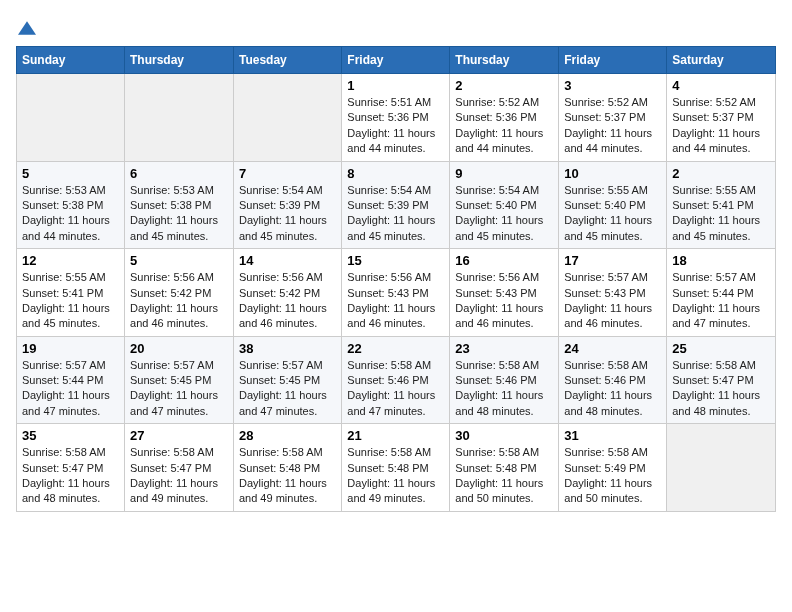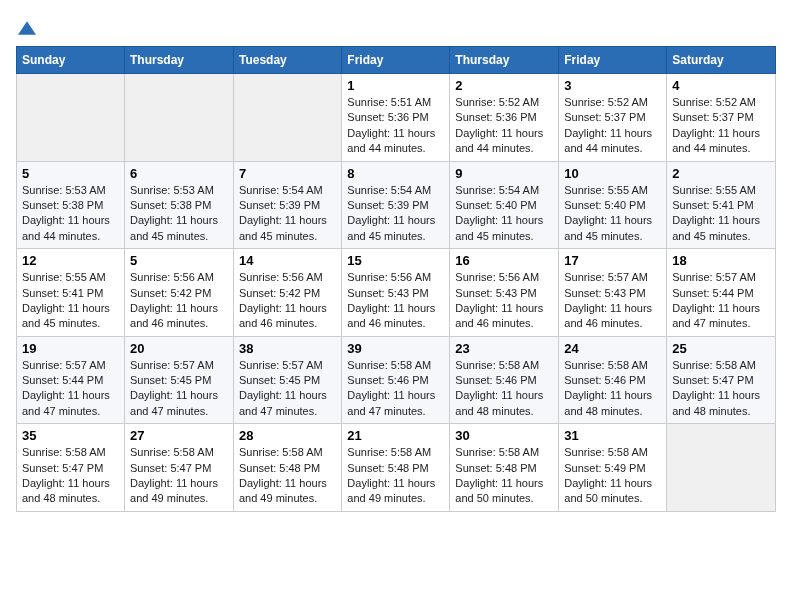--- a/index.html
+++ b/index.html
@@ -210,21 +210,21 @@
         </td>
         <td>
           <span class="day-num">20</span>
           <div class="day-detail">Sunrise: 5:57 AM<br>Sunset: 5:45 PM<br>Daylight: 11 hours and 47 minutes.</div>
         </td>
         <td>
           <span class="day-num">38</span>
           <div class="day-detail">Sunrise: 5:57 AM<br>Sunset: 5:45 PM<br>Daylight: 11 hours and 47 minutes.</div>
         </td>
         <td>
-          <span class="day-num">39</span>
+          <span class="day-num">22</span>
           <div class="day-detail">Sunrise: 5:58 AM<br>Sunset: 5:46 PM<br>Daylight: 11 hours and 47 minutes.</div>
         </td>
         <td>
           <span class="day-num">23</span>
           <div class="day-detail">Sunrise: 5:58 AM<br>Sunset: 5:46 PM<br>Daylight: 11 hours and 48 minutes.</div>
         </td>
         <td>
           <span class="day-num">24</span>
           <div class="day-detail">Sunrise: 5:58 AM<br>Sunset: 5:46 PM<br>Daylight: 11 hours and 48 minutes.</div>
         </td>

